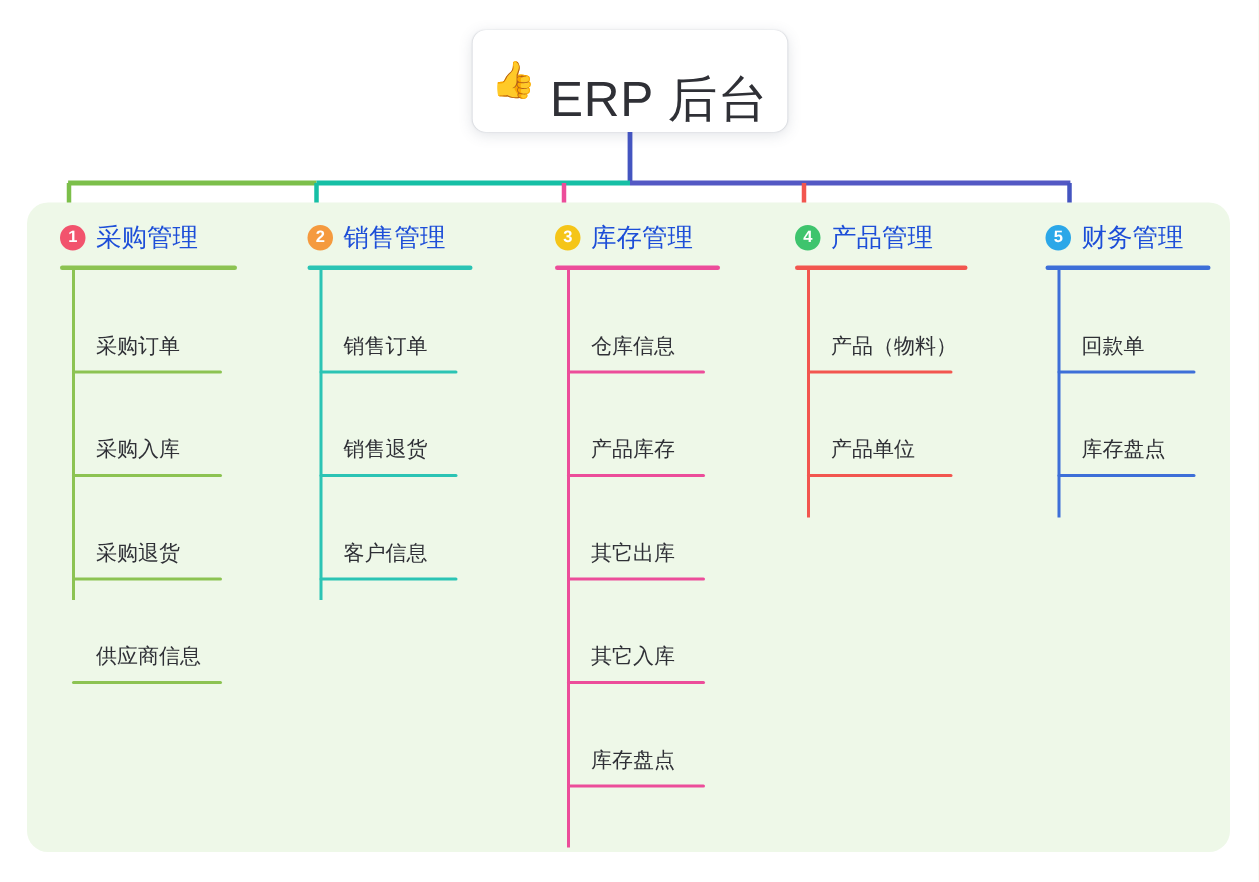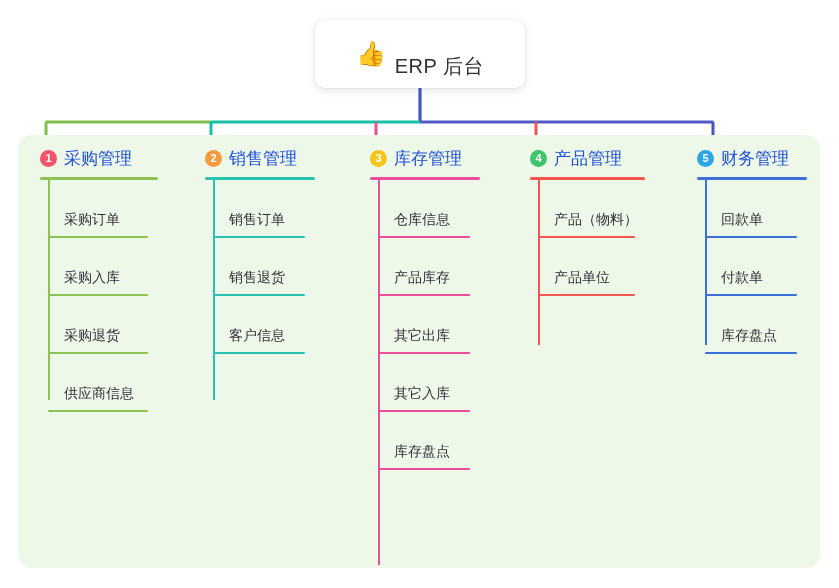--- a/index.html
+++ b/index.html
@@ -19,21 +19,21 @@
     width:210px;height:68px;
     background:#ffffff;
     border-radius:9px;
     box-shadow:0 2px 9px rgba(80,90,110,.17), 0 0 1px rgba(80,90,110,.25);
     display:flex;align-items:center;justify-content:center;
     box-sizing:border-box;
   }
   .title-inner{display:flex;align-items:center;gap:9px;}
   .title-emoji{font-size:24px;line-height:1;}
   .title-text{
-    font-size:20px;color:#2f3036;letter-spacing:.5px;white-space:nowrap;margin-top:25px;
+    font-size:33px;color:#2f3036;letter-spacing:.5px;white-space:nowrap;margin-top:25px;
   }
 
   
   #wires{position:absolute;left:0;top:0;width:839px;height:588px;pointer-events:none;}
 
   
   .panel{
     position:absolute;
     left:18px;top:135px;
     width:802px;height:433px;
@@ -53,21 +53,21 @@
     text-align:center;font-weight:bold;
     flex:0 0 auto;
   }
   .col-title{font-size:17px;color:#1d4ed8;}
   .head-rule{height:3px;border-radius:2px;margin-top:8px;}
 
   .items{position:relative;margin-left:8px;padding-top:0px;}
   .spine{position:absolute;left:0;top:0;width:2px;}
   .item{
     position:relative;
-    height:58px;
+    height:69px;
     text-align:right;
   }
   .item-label{
     position:absolute;left:16px;bottom:9px;
     font-size:14px;color:#2f3036;white-space:nowrap;
   }
   .item-rule{
     position:absolute;left:0;bottom:0;height:2px;border-radius:1px;
   }
 </style>
@@ -200,24 +200,20 @@
           <span class="col-title">财务管理</span>
         </div>
         <div class="head-rule" style="background: rgb(61, 111, 216); width: 110px;"></div>
         <div class="items">
           <div class="spine" style="background: rgb(61, 111, 216); height: 165px;"></div>
           <div class="item">
             <span class="item-label">回款单</span>
             <div class="item-rule" style="background: rgb(61, 111, 216); width: 92px;"></div>
           </div>
           <div class="item">
-            <span class="item-label">付款单</span>
-            <div class="item-rule" style="background: rgb(61, 111, 216); width: 92px;"></div>
-          </div>
-          <div class="item">
             <span class="item-label">库存盘点</span>
             <div class="item-rule" style="background: rgb(61, 111, 216); width: 92px;"></div>
           </div>
         </div>
       </div>
     </div>
 
 </div>
 
 </body></html>

